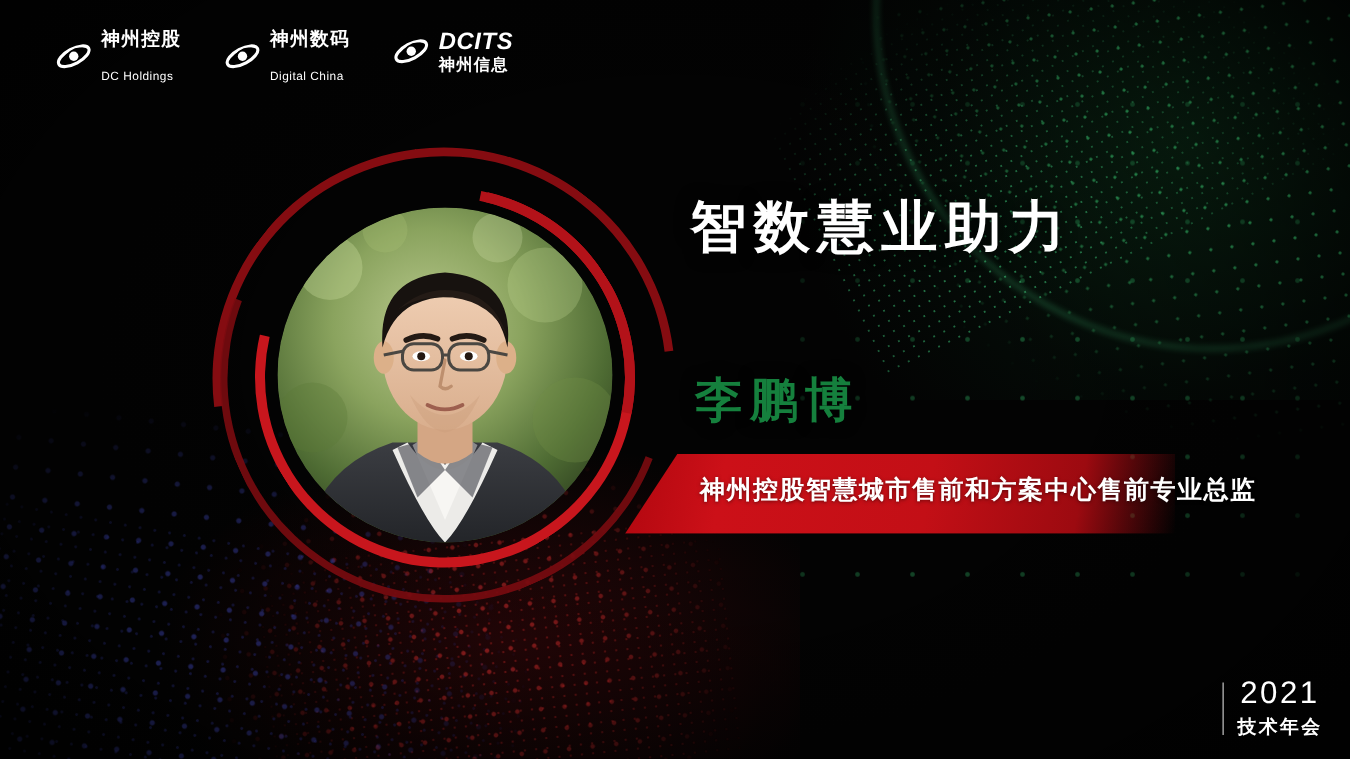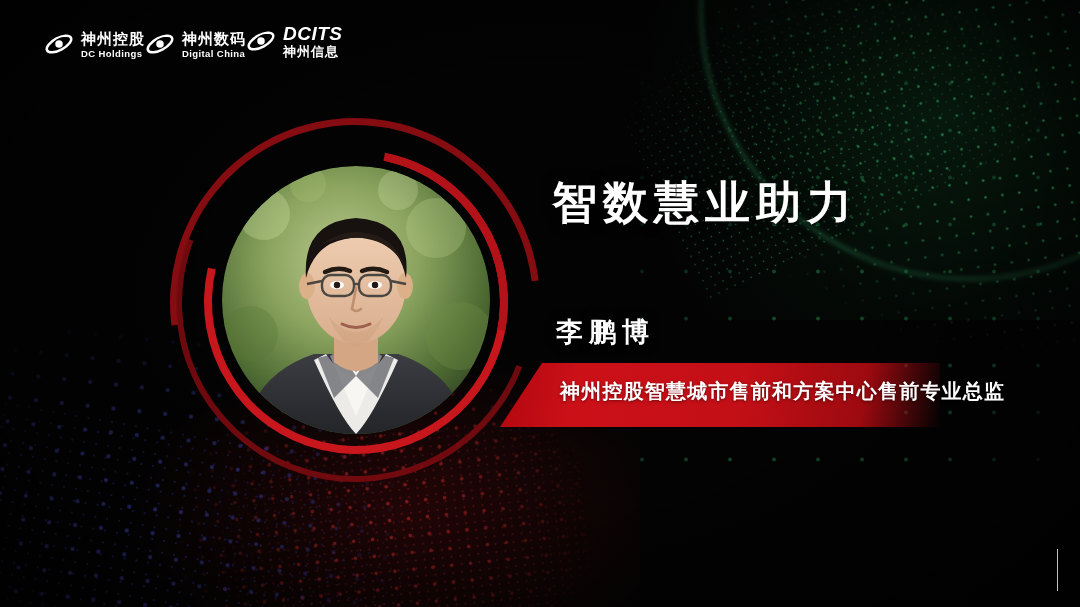--- a/index.html
+++ b/index.html
@@ -129,33 +129,33 @@
     background:radial-gradient(ellipse at 55% 55%, rgba(110,12,16,0.35) 0%, transparent 70%);
   }
   .dark-vignette {
     position:absolute; inset:0;
     background:radial-gradient(ellipse 780px 520px at 50% 48%, transparent 30%, rgba(0,0,0,0.55) 78%, rgba(0,0,0,0.9) 100%);
   }
 
   
   .logo-bar {
     position:absolute; left:44px; top:24px;
-    display:flex; align-items:flex-end; 
+    display:flex; align-items:flex-start; gap:34px;
     z-index:20;
   }
   .logo-unit { display:flex; align-items:center; gap:7px; }
   .swoosh { width:30px; height:26px; flex:none; }
   .logo-text { display:flex; flex-direction:column; line-height:1; }
   .logo-cn {
     color:#ffffff; font-size:15px; font-weight:700;
     letter-spacing:1px; white-space:nowrap;
   }
   .logo-en {
-    color:#ffffff; font-size:9.5px; font-weight:700;
-    letter-spacing:0.4px; margin-top:3px; white-space:nowrap;
+    color:#ffffff; font-size:9.5px; font-weight:400;
+    letter-spacing:0.4px; margin-top:18px; white-space:nowrap;
   }
   .logo-dcits-main {
     color:#fff; font-size:19px; font-weight:800;
     letter-spacing:0.5px; font-style:italic;
   }
   .logo-dcits-sub {
     color:#fff; font-size:13px; font-weight:700;
     letter-spacing:1px; margin-top:2px;
   }
 
@@ -200,36 +200,36 @@
   }
   .photo {
     position:absolute; left:52px; top:48px;
     width:268px; height:268px; border-radius:50%;
     overflow:hidden;
     background:#2d3a22;
   }
   .photo svg { display:block; width:268px; height:268px; }
 
   
-  .title-block { position:absolute; left:552px; top:155px; z-index:18;margin-top:21px; }
+  .title-block { position:absolute; left:552px; top:155px; z-index:18; }
   .title-line {
     color:#ffffff;
     font-family:"Liberation Serif", "DejaVu Serif", serif;
     font-size:45px;
     font-weight:600;
     letter-spacing:6px;
     line-height:1.24;
     white-space:nowrap;
     text-shadow:0 0 14px rgba(0,0,0,0.85);
   }
   .speaker-name {
-    position:absolute; left:556px; top:314px; z-index:18;
-    color:#ffffff;
+    position:absolute; left:556px; top:295px; z-index:18;
+    color:#15803d;
     font-family:"Liberation Serif", "DejaVu Serif", serif;
-    font-size:27px; font-weight:600;
+    font-size:38px; font-weight:600;
     letter-spacing:6px;
     text-shadow:0 0 12px rgba(0,0,0,0.85);
   }
 
   
   .banner {
     position:absolute; left:500px; top:363px;
     width:440px; height:64px; z-index:16;
     background:linear-gradient(100deg, #b1070f 0%, #cc1018 18%, #c30f16 55%, #9c0a10 82%, rgba(80,5,8,0.0) 100%);
     clip-path:polygon(42px 0, 100% 0, 100% 100%, 0 100%);
@@ -431,15 +431,19 @@
 
   <div class="speaker-name">李鹏博</div>
 
   <div class="banner"></div>
   <div class="banner-text">神州控股智慧城市售前和方案中心售前专业总监</div>
 
   <div class="event-logo">
 
     <div class="divider"></div>
 
+    <div class="event-right">
+      <div class="year">2021</div>
+      <div class="event-sub2">技术年会</div>
+    </div>
   </div>
 
 </div>
 
 </body></html>

